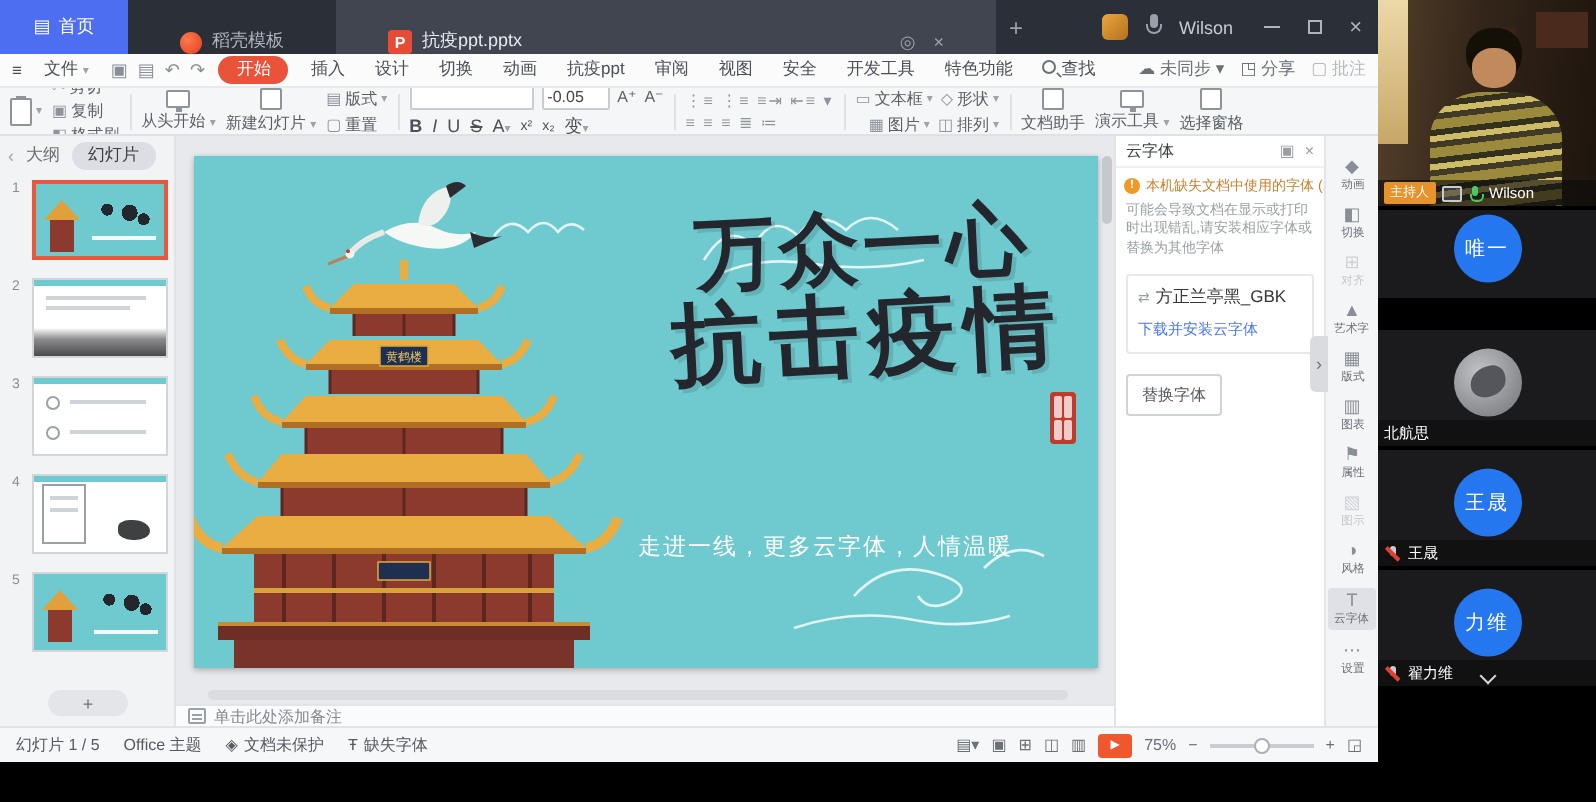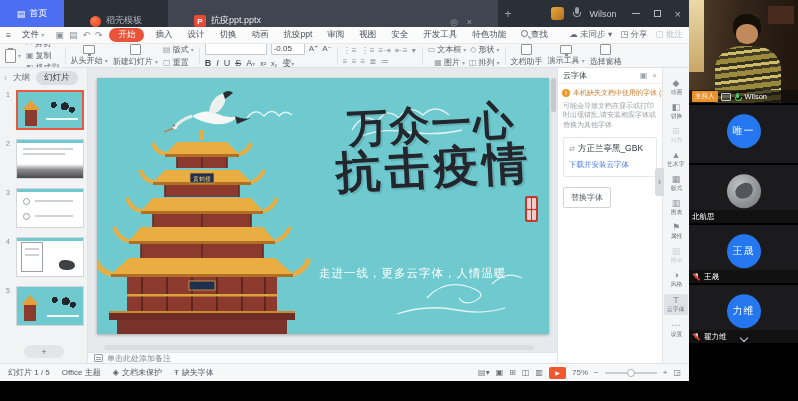--- a/index.html
+++ b/index.html
@@ -616,21 +616,21 @@
         <span class="sweater"></span>
       </div>
       <div class="namebar">
         <span class="host-badge">主持人</span>
         <span class="share-ico"></span>
         <span class="mic-on"></span>
         <span>Wilson</span>
       </div>
     </div>
 
-    <div class="tile" style="top:105px;height:58px">
+    <div class="tile" style="top:105px;height:44px">
       <span class="avatar">唯一</span>
     </div>
 
     <div class="tile" style="top:165px;height:58px">
       <span class="avatar img"></span>
       <div class="namebar">
         <span>北航思</span>
       </div>
     </div>
 

